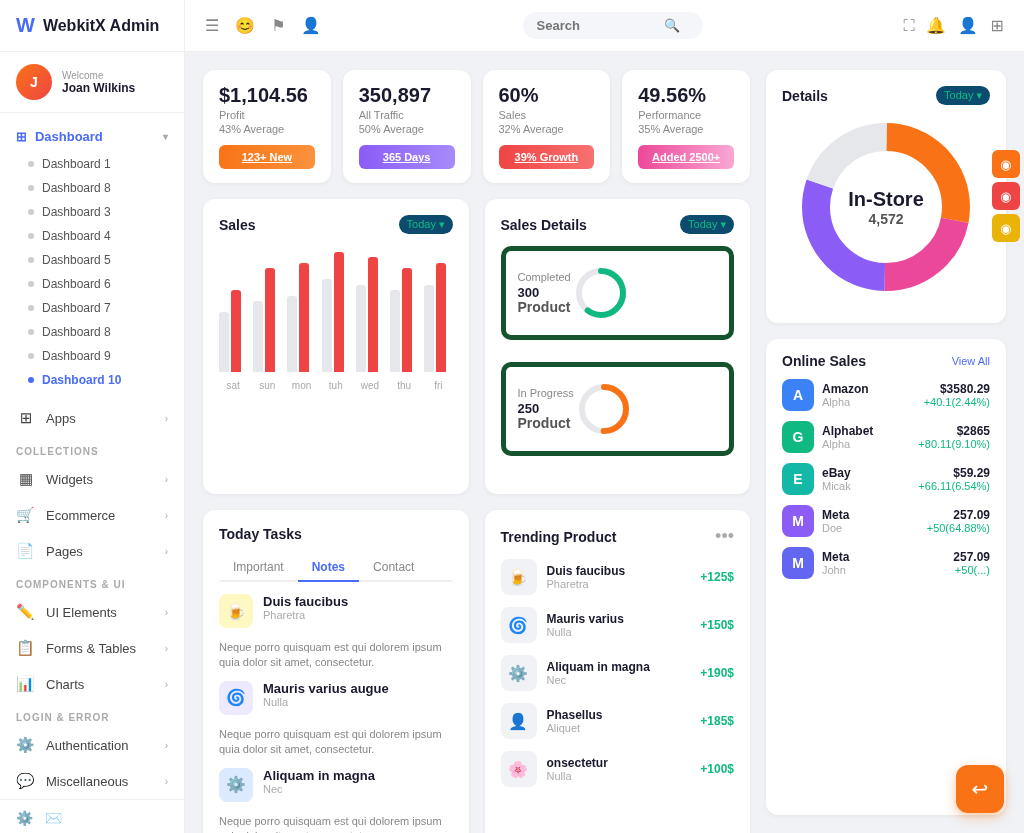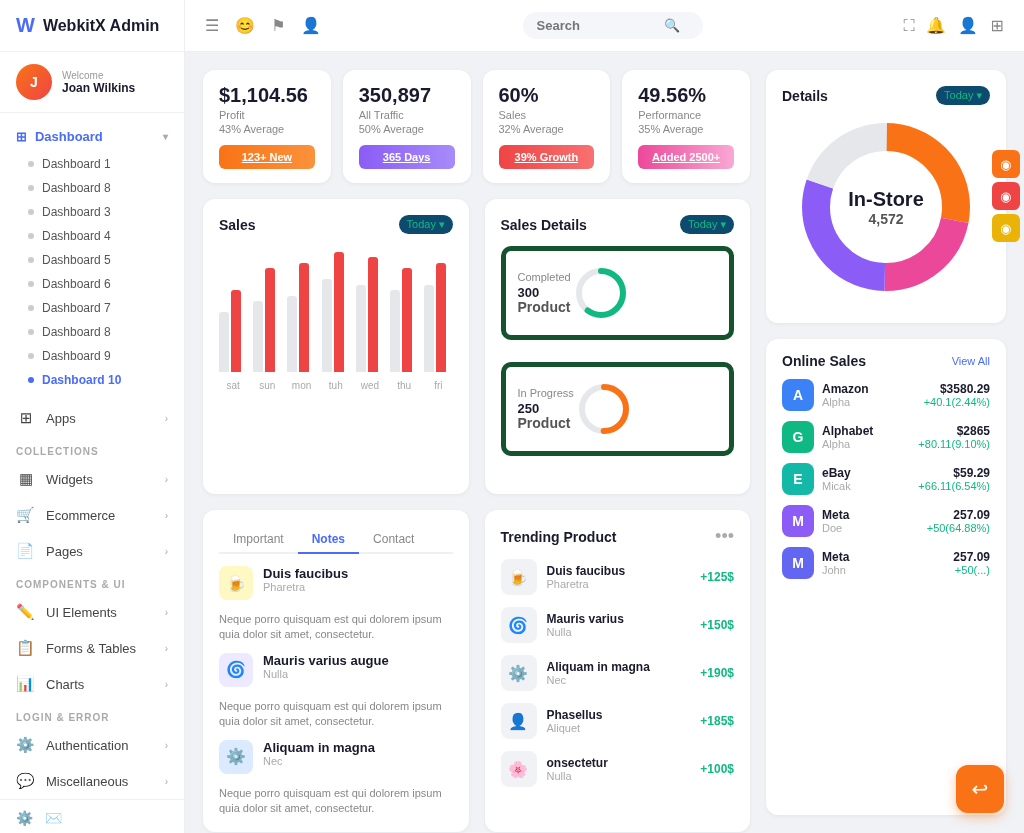--- a/index.html
+++ b/index.html
@@ -411,20 +411,23 @@
               <circle cx="30" cy="30" r="22" fill="none" stroke="#e5e7eb" stroke-width="6"></circle>
               <circle cx="30" cy="30" r="22" fill="none" stroke="#f97316" stroke-width="6" stroke-dasharray="69 69" stroke-linecap="round" transform="rotate(-90 30 30)"></circle>
             </svg>
           </div>
         </div>
       </div>
 
       <div class="bottom-row">
 
         <div class="card">
+          <div class="card-header">
+            <span class="card-title">Today Tasks</span>
+          </div>
           <div class="tab-row">
             <div class="tab-item">Important</div>
             <div class="tab-item active">Notes</div>
             <div class="tab-item">Contact</div>
           </div>
           <div class="task-item">
             <div class="task-icon yellow">🍺</div>
             <div>
               <div class="task-title">Duis faucibus</div>
               <div class="task-sub">Pharetra</div>

